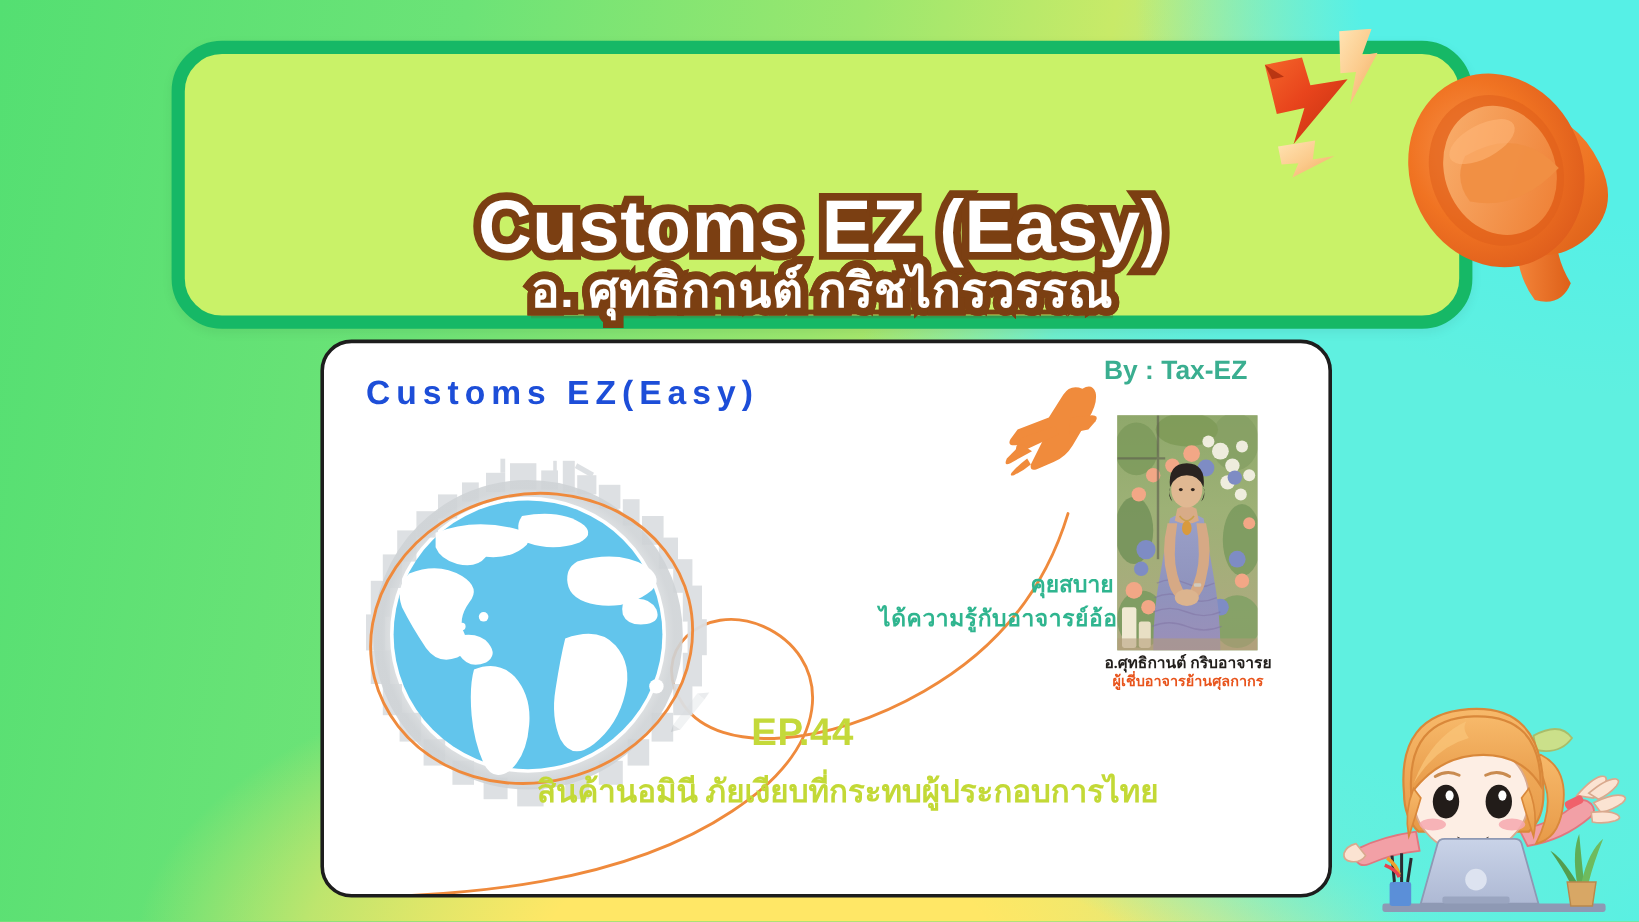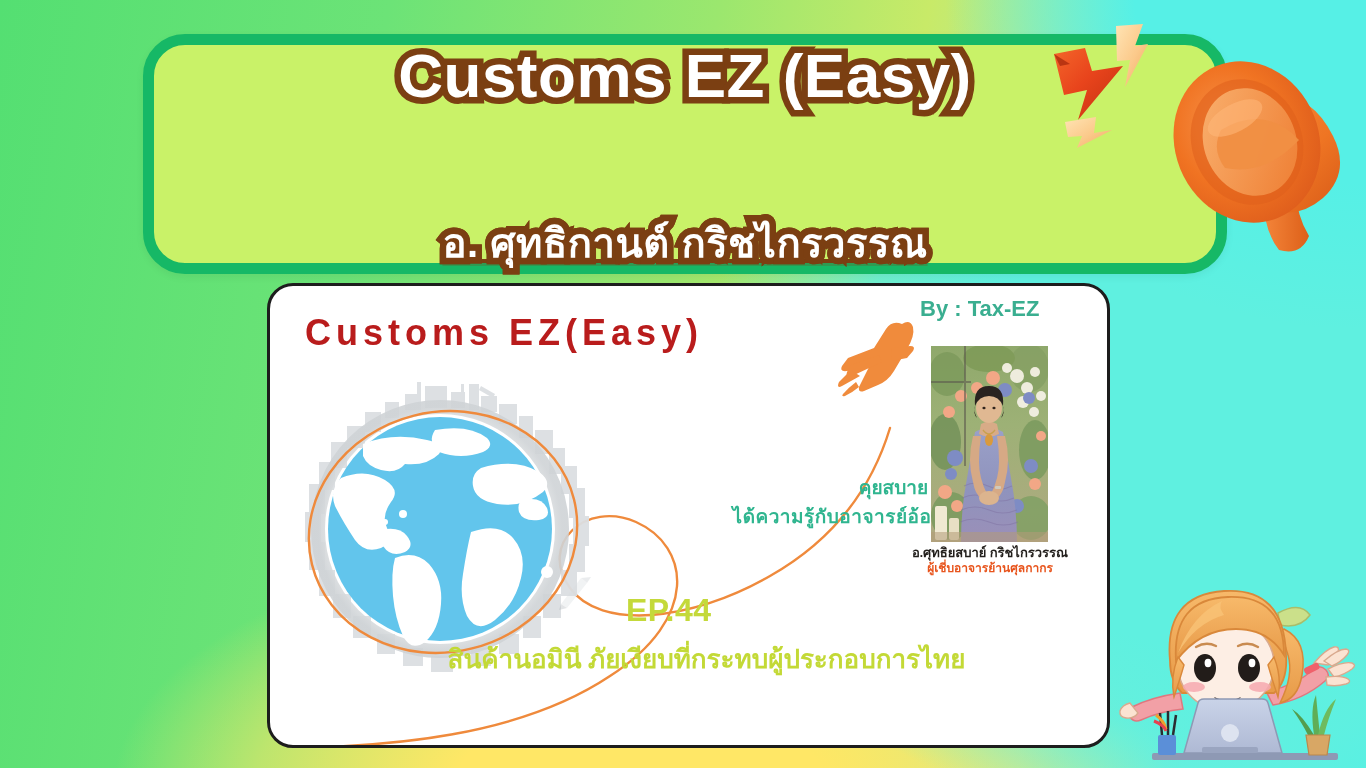--- a/index.html
+++ b/index.html
@@ -27,21 +27,21 @@
   #banner {
     position:absolute; left:143px; top:34px; width:1084px; height:240px;
     background:#c9f268;
     border:11px solid #16b866;
     border-radius:42px;
     box-shadow:0 3px 9px rgba(0,0,0,0.06);
   }
   #banner-inner {
     position:absolute; inset:0;
     display:flex; flex-direction:column;
-    align-items:center; justify-content:space-between;
+    align-items:center; justify-content:flex-end;
     gap:2px;
   }
   .btitle {
     font-weight:bold;
     color:#ffffff;
     letter-spacing:0.5px;
     line-height:1.0;
     white-space:nowrap;
     -webkit-text-stroke:13px #7b3f12;
     paint-order:stroke fill;
@@ -60,22 +60,22 @@
   #card {
     position:absolute; left:267px; top:283px; width:843px; height:465px;
     background:#ffffff;
     border:3px solid #1d1d1d;
     border-radius:26px;
     overflow:hidden;
   }
 
   #slide-title {
     position:absolute; left:35px; top:26px;
-    font-size:36px; font-weight:bold;
-    color:#b91c1c;
+    font-size:28px; font-weight:bold;
+    color:#1d4ed8;
     letter-spacing:5px;
     white-space:nowrap;
     text-align:center;
   }
 
   #globe { position:absolute; left:15px; top:96px; width:310px; height:300px; }
   #flightpath { position:absolute; left:0; top:90px; width:700px; height:380px; pointer-events:none; }
   #airplane { position:absolute; left:560px; top:32px; width:115px; height:80px; }
 
   #by-tax-ez {
@@ -409,21 +409,21 @@
 
           <rect x="64" y="140" width="6" height="3" rx="1" fill="#cfc9bd"></rect>
         </g>
 
         <rect x="0" y="186" width="117" height="10" fill="#b39a78" opacity="0.55"></rect>
       </svg>
     </div>
   </div>
 
   <div id="photo-caption">
-    <div id="cap-name">อ.ศุทธิยสบาย์ กริชไกรวรรณ</div>
+    <div id="cap-name">อ.ศุทธิกานต์ กริบอาจารย</div>
     <div id="cap-role">ผู้เชี่บอาจารย้านศุลกากร</div>
   </div>
 
   <div id="pencil-deco">
     <svg width="40" height="40" viewBox="0 0 40 40">
       <g opacity="0.35">
         <path d="M6 34 L26 8 l6 5 L12 38 z" fill="#d9dde0"></path>
         <path d="M26 8 l6 5 l4 -6 z" fill="#c6cbcf"></path>
         <path d="M6 34 l6 4 l-8 2 z" fill="#aeb4b8"></path>
       </g>

